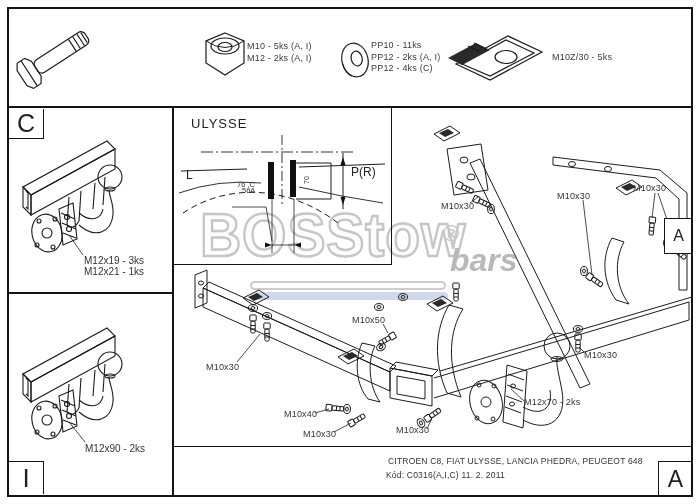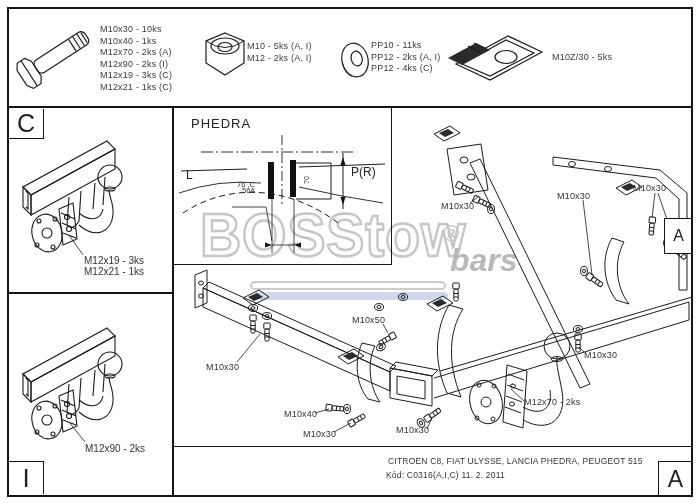--- a/index.html
+++ b/index.html
@@ -45,26 +45,20 @@
     <g transform="translate(10,64) rotate(-33)" fill="none" stroke="#1c1c1c" stroke-width="1.2">
       <polygon points="0,-9 4,-15 13,-15 17,-9 17,9 13,15 4,15 0,9"></polygon>
       <line x1="8.5" y1="-15" x2="8.5" y2="15"></line>
       <rect x="17" y="-7.5" width="60" height="15" rx="5"></rect>
       <line x1="60" y1="-7" x2="60" y2="7"></line>
         <line x1="65" y1="-7" x2="65" y2="7"></line>
       <line x1="70" y1="-7" x2="70" y2="7"></line>
         <line x1="74" y1="-6" x2="74" y2="6"></line>
     </g>
   </svg>
-  <span class="part-text" style="left:100px;top:24px">M10x30 - 10ks
-M10x40 - 1ks
-M12x70 - 2ks (A)
-M12x90 - 2ks (I)
-M12x19 - 3ks (C)
-M12x21 - 1ks (C)</span>
 
   <svg style="left:200px;top:30px" width="50" height="48" viewBox="0 0 50 48">
     <g fill="none" stroke="#1c1c1c" stroke-width="1.2">
       <polygon points="25,3 44,11 44,33 25,45 6,33 6,11"></polygon>
       <ellipse cx="25" cy="16" rx="14" ry="8"></ellipse>
       <ellipse cx="25" cy="17" rx="7" ry="4.5"></ellipse>
       <path d="M6,11 Q25,24 44,11" stroke-width="1"></path>
     </g>
   </svg>
   <span class="part-text" style="left:247px;top:41px">M10 - 5ks (A, I)
@@ -177,21 +171,21 @@
       <polygon points="170,98 167.5,90 172.5,90" fill="#111" stroke="none"></polygon>
       <line x1="99" y1="92" x2="99" y2="146" stroke-width=".8"></line>
       <line x1="121" y1="92" x2="121" y2="146" stroke-width=".8"></line>
       <line x1="99" y1="138" x2="121" y2="138" stroke-width=".8"></line>
       <polygon points="99,138 92,135.5 92,140.5" fill="#111" stroke="none"></polygon>
       <polygon points="121,138 128,135.5 128,140.5" fill="#111" stroke="none"></polygon>
       <line x1="59" y1="100" x2="93" y2="100" stroke-width=".8"></line>
       <polyline points="93,100 99,134" stroke-width=".8"></polyline>
     </g>
   </svg>
-  <span class="detail-title" style="left:191px;top:116px">PHEDRA</span>
+  <span class="detail-title" style="left:191px;top:116px">ULYSSE</span>
   <span class="detail-side" style="left:186px;top:168px">L</span>
   <span class="detail-side" style="left:351px;top:165px">P(R)</span>
   <span class="detail-dim" style="left:242px;top:186px">56A</span>
   <span class="detail-dim" style="left:237px;top:180px">76 ,C</span>
   <span class="dim-rot" style="left:303px;top:184px">70</span>
 
   <svg style="left:0;top:0" width="700" height="504" viewBox="0 0 700 504">
     <defs>
       <g id="bolt">
         <rect x="-7" y="-3.2" width="6" height="6.4" rx="1"></rect>
@@ -316,21 +310,21 @@
   <span class="lbl" style="left:206px;top:362px">M10x30</span>
   <span class="lbl" style="left:284px;top:409px">M10x40</span>
   <span class="lbl" style="left:303px;top:429px">M10x30</span>
   <span class="lbl" style="left:396px;top:425px">M10x30</span>
   <span class="lbl" style="left:584px;top:350px">M10x30</span>
   <span class="lbl" style="left:524px;top:397px">M12x70 - 2ks</span>
 
   <div class="marker-box" style="left:664px;top:218px;width:27px;height:34px;border-left:1.5px solid #141414;border-top:1.5px solid #141414;border-bottom:1.5px solid #141414;font-size:16px;">A</div>
 
   <div class="hline" style="left:173px;top:446px;width:518px;height:1px"></div>
-  <span class="tb-text" style="left:388px;top:456px">CITROEN C8, FIAT ULYSSE, LANCIA PHEDRA, PEUGEOT 515</span>
+  <span class="tb-text" style="left:388px;top:456px">CITROEN C8, FIAT ULYSSE, LANCIA PHEDRA, PEUGEOT 648</span>
   <span class="tb-text" style="left:386px;top:470px">Kód: C0316(A,I,C)  11. 2. 2011</span>
   <div class="marker-box" style="left:658px;top:461px;width:33px;height:34px;border-left:1.5px solid #141414;border-top:1.5px solid #141414;font-size:23px;font-weight:300;">A</div>
 
   <div class="border-outer"></div>
   <div class="hline" style="left:7px;top:106px;width:684px;height:1.5px"></div>
   <div class="vline" style="left:172px;top:106px;width:1.5px;height:389px"></div>
   <div class="hline" style="left:7px;top:292px;width:166px;height:1.5px"></div>
   <div class="vline" style="left:391px;top:107px;width:1px;height:158px"></div>
   <div class="hline" style="left:173px;top:264px;width:219px;height:1px"></div>
 

